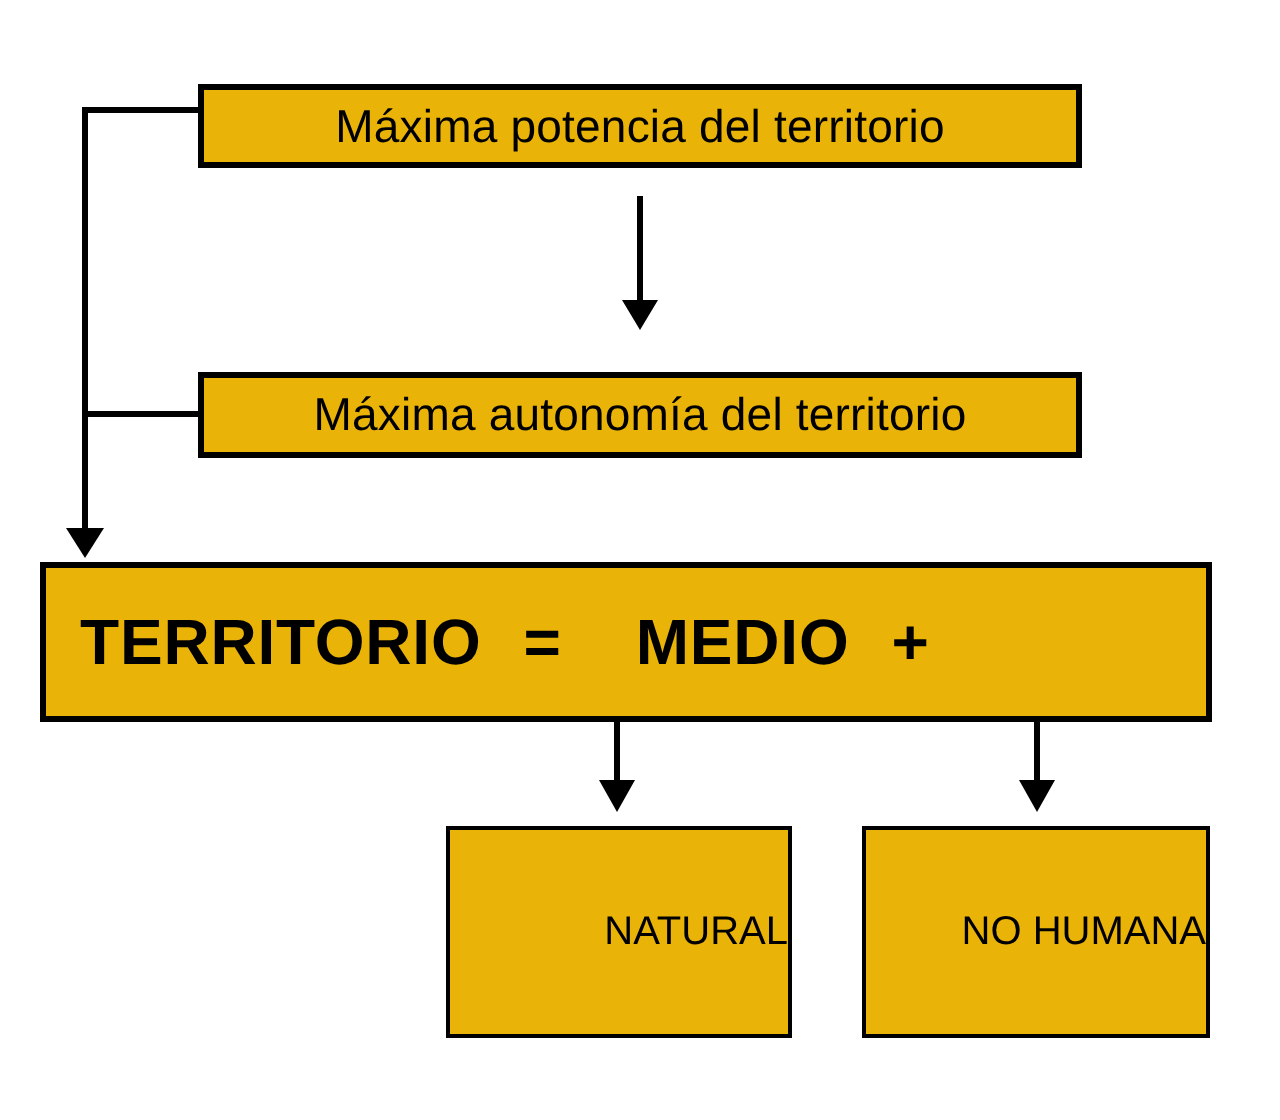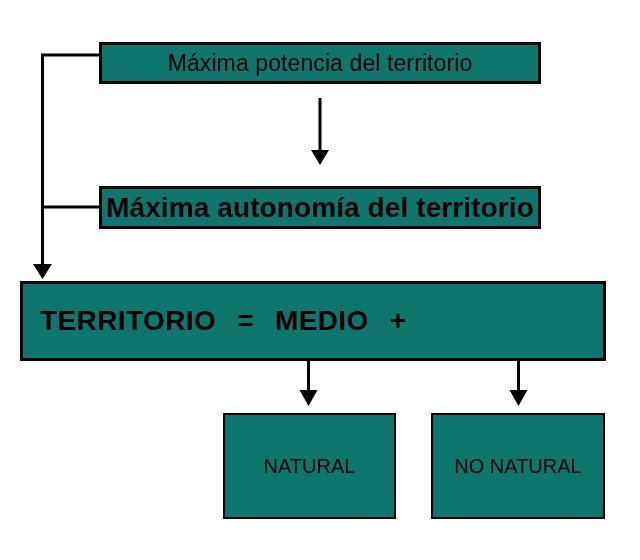--- a/index.html
+++ b/index.html
@@ -25,21 +25,21 @@
     left: 0;
     top: 0;
     width: 640px;
     height: 560px;
     pointer-events: none;
   }
   .node-box {
     position: absolute;
     box-sizing: border-box;
     border: 3px solid #000000;
-    background: #0f766e;
+    background: #eab308;
     display: flex;
     align-items: center;
     justify-content: center;
     text-align: center;
   }
   .node-label {
     display: block;
     line-height: 1.05;
     white-space: nowrap;
   }
@@ -58,49 +58,49 @@
   }
 
   
   #box-autonomia {
     left: 99px;
     top: 186px;
     width: 442px;
     height: 43px;
   }
   #box-autonomia .node-label {
-    font-size: 28px;
-    font-weight: 700;
+    font-size: 23px;
+    font-weight: 400;
     letter-spacing: 0.1px;
   }
 
   
   #box-equation {
     left: 20px;
     top: 281px;
     width: 586px;
     height: 80px;
     justify-content: flex-start;
     padding-left: 17px;
   }
   #eq-row {
     display: flex;
     align-items: baseline;
     font-weight: bold;
-    font-size: 28px;
+    font-size: 32px;
     letter-spacing: 0.4px;
   }
   #eq-row .eq-term,
   #eq-row .eq-op {
     white-space: nowrap;
   }
   #eq-row .eq-op {
     margin: 0 21px;
   }
-  #eq-term-medio { margin-left: 0; }
+  #eq-term-medio { margin-left: 16px; }
   #eq-term-poblacion { margin-left: 0; }
 
   
   #box-medio-types {
     left: 223px;
     top: 413px;
     width: 173px;
     height: 106px;
     border-width: 2px;
   }
@@ -111,21 +111,21 @@
     height: 106px;
     border-width: 2px;
   }
   #box-medio-types .node-label,
   #box-poblacion-types .node-label {
     font-size: 20px;
     font-weight: 400;
   }
   .leaf-inner {
     display: flex;
-    flex-direction: column;
+    flex-direction: row;
     justify-content: flex-end;
     gap: 26px;
     width: 100%;
   }
 </style>
 </head>
 <body>
 
 <div id="diagram-root">
 
@@ -174,17 +174,17 @@
   </div>
 
   <div class="node-box" id="box-medio-types">
     <div class="leaf-inner">
       <span class="node-label">NATURAL</span>
     </div>
   </div>
 
   <div class="node-box" id="box-poblacion-types">
     <div class="leaf-inner">
-      <span class="node-label">NO NATURAL</span>
+      <span class="node-label">NO HUMANA</span>
     </div>
   </div>
 
 </div>
 
 </body></html>

